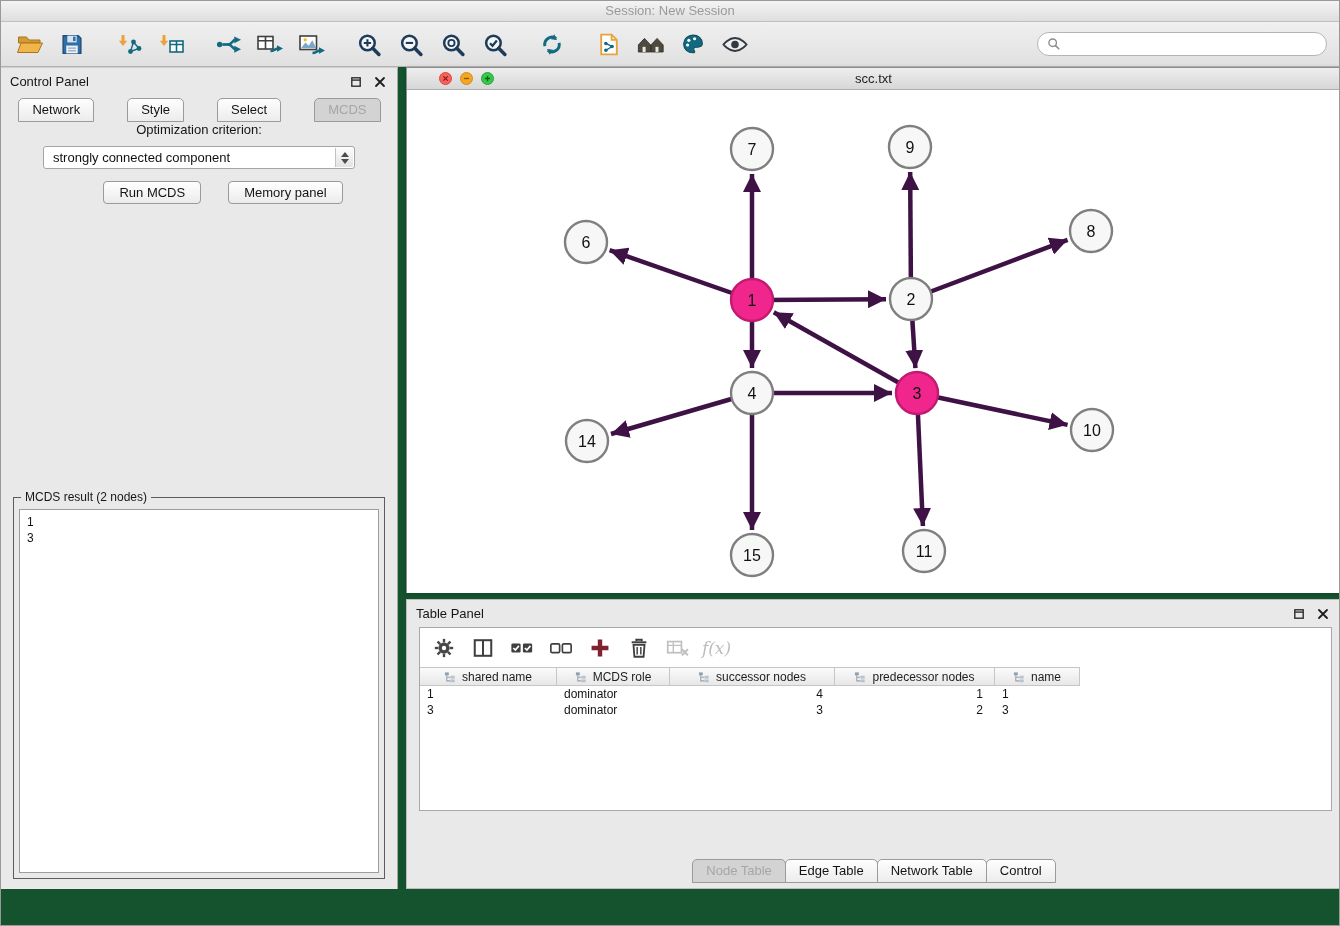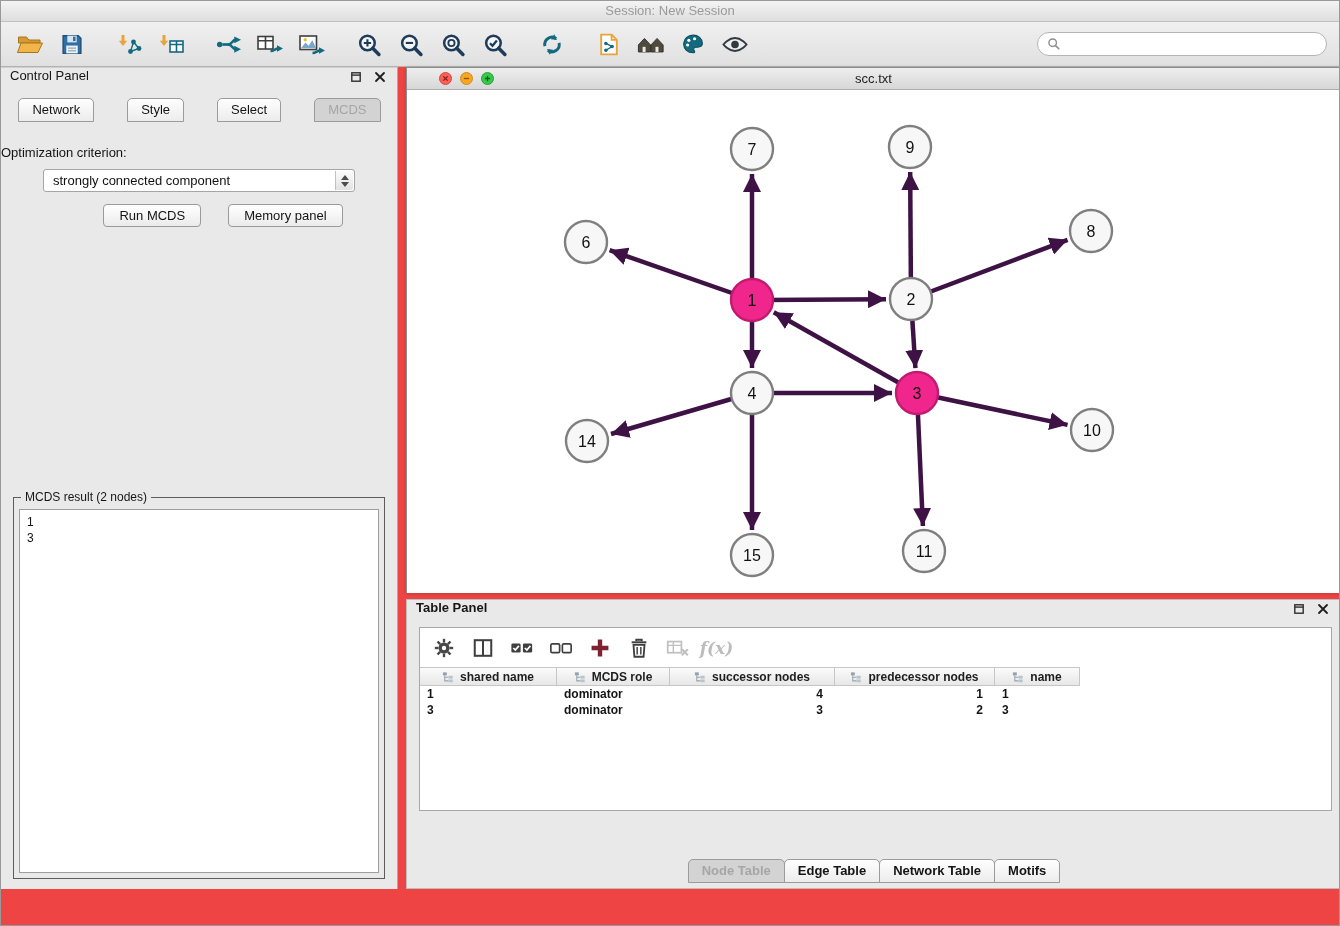--- a/index.html
+++ b/index.html
@@ -1,18 +1,18 @@
 <!DOCTYPE html>
 <html><head>
 <meta charset="utf-8">
 <style>
   * { margin:0; padding:0; box-sizing:border-box; }
   html,body { background:#555; }
   body { font-family:"Liberation Sans", sans-serif; }
-  .app { position:relative; width:1340px; height:926px; background:#ef4444; overflow:hidden; border:1px solid #999; }
+  .app { position:relative; width:1340px; height:926px; background:#14532d; overflow:hidden; border:1px solid #999; }
 
   
   .titlebar { position:absolute; top:0; left:0; right:0; height:21px;
     background:linear-gradient(#f4f4f4,#dedede); border-bottom:1px solid #c0c0c0;
     text-align:center; font-size:13px; line-height:20px; color:#9a9a9a; }
 
   
   .toolbar { position:absolute; top:21px; left:0; right:0; height:45px;
     background:linear-gradient(#f0f0f0,#e0e0e0); border-bottom:1px solid #b2b2b2;
     display:flex; align-items:center; padding-left:8px; }
@@ -20,29 +20,29 @@
   .tb-btn svg { width:28px; height:25px; }
   .tb-sep { width:15px; height:28px; }
   .search-box { margin-left:auto; margin-right:12px; width:290px; height:24px; background:#fff;
     border:1px solid #b5b5b5; border-radius:12px; display:flex; align-items:center; padding:0 9px; gap:5px; }
   .search-box svg { width:14px; height:14px; }
   .search-box input { border:none; outline:none; flex:1; font-size:13px; font-family:"Liberation Sans",sans-serif; background:transparent; }
 
   
   .control-panel { position:absolute; left:0; top:66px; width:397px; height:822px;
     background:#e9e9e9; border-right:1px solid #a8a8a8; border-top:1px solid #cfcfcf; }
-  .panel-header { height:27px; display:flex; padding:0 9px; font-size:13px; color:#161616; }
+  .panel-header { height:27px; display:flex; align-items:center; padding:0 9px; font-size:13px; color:#161616; }
   .panel-header .spacer { flex:1; }
   .panel-icon-btn { width:17px; height:17px; margin-left:7px; display:flex; align-items:center; justify-content:center; }
   .panel-icon-btn svg { width:12px; height:12px; }
   .cp-tabs { display:flex; justify-content:center; margin-top:3px;gap:34px; }
   .tab { font-size:13px; padding:3px 13px 4px; background:linear-gradient(#fefefe,#ececec);
     border:1px solid #9b9b9b; border-radius:5px 5px 0 0; margin-right:-1px; color:#141414; cursor:default; }
   .tab-active { background:#d3d3d3; color:#a6a6a6; }
-  .opt-label { margin-top:23px; font-size:13px; color:#141414; }
+  .opt-label { text-align:center; font-size:13px; color:#141414; }
   .dropdown { margin:9px auto 0; width:312px; height:23px; background:#fff; border:1px solid #a5a5a5;
     border-radius:3px; display:flex; align-items:center; font-size:13px; color:#111; padding-left:9px; position:relative;text-align:right; }
   .dropdown .stepper { position:absolute; right:1px; top:1px; bottom:1px; width:18px;
     background:linear-gradient(#fcfcfc,#e2e2e2); border-left:1px solid #c2c2c2; border-radius:0 2px 2px 0;
     display:flex; flex-direction:column; align-items:center; justify-content:center; }
   .arr-up { width:0; height:0; border-left:4px solid transparent; border-right:4px solid transparent; border-bottom:5px solid #4c4c4c; margin-bottom:2px; }
   .arr-dn { width:0; height:0; border-left:4px solid transparent; border-right:4px solid transparent; border-top:5px solid #4c4c4c; }
   .btn-row { display:flex; justify-content:center; gap:27px; margin-top:12px;padding-left:48px; }
   .push-btn { font-size:13px; height:23px; line-height:21px; padding:0 15px;
     background:linear-gradient(#ffffff,#ebebeb); border:1px solid #9a9a9a; border-radius:4px; color:#141414; }
@@ -59,21 +59,21 @@
   .traffic { display:flex; gap:8px; padding-left:8px; z-index:2; }
   .light { width:13px; height:13px; border-radius:50%; display:flex; align-items:center; justify-content:center; }
   .light svg { width:7px; height:7px; }
   .light.red { background:#f9605a; border:1px solid #d8453c; }
   .light.yellow { background:#f6a722; border:1px solid #cf8b1d; }
   .light.green { background:#35c84b; border:1px solid #27a339; }
   .nw-title { position:absolute; left:0; right:0; text-align:center; font-size:13px; color:#1d1d1d; }
   .nw-canvas { position:absolute; top:23px; left:0; width:933px; height:502px; background:#fff; }
 
   
-  .table-panel { position:absolute; left:405px; top:598px; width:935px; height:290px; background:#e9e9e9; border:1px solid #bcbcbc;font-weight:bold; }
+  .table-panel { position:absolute; left:405px; top:598px; width:935px; height:290px; background:#e9e9e9; border:1px solid #bcbcbc; }
   .tp-body { position:absolute; left:12px; right:8px; top:27px; height:184px; background:#fff; border:1px solid #a8a8a8; overflow:hidden; }
   .tp-toolbar { height:39px; display:flex; align-items:center; padding-left:10px; gap:12px; }
   .ticon { width:27px; height:27px; display:flex; align-items:center; justify-content:center; }
   .ticon svg { width:24px; height:22px; }
   .fx { font-family:"DejaVu Serif", serif; font-style:italic; font-size:17px; color:#bcbcbc; }
   .thead { display:flex; height:19px; border-top:1px solid #c6c6c6; border-bottom:1px solid #c6c6c6; width:max-content; }
   .th { background:linear-gradient(#fbfbfb,#e7e7e7); border-right:1px solid #c6c6c6; font-size:12px;
     display:flex; align-items:center; justify-content:center; gap:6px; color:#1d1d1d; }
   .sort-ic svg { width:12px; height:12px; display:block; }
   .trow { display:flex; height:16px; font-size:12px; color:#141414; align-items:center; }
@@ -507,18 +507,18 @@
             <div class="td" style="width: 165px; text-align: right;">3</div>
             <div class="td" style="width: 160px; text-align: right;">2</div>
             <div class="td" style="width: 85px; text-align: left;">3</div>
           </div>
         </div>
     </div>
     <div class="tp-tabs" id="table-tabs">
         <div class="tab tab-active">Node Table</div>
         <div class="tab">Edge Table</div>
         <div class="tab">Network Table</div>
-        <div class="tab">Motifs</div>
+        <div class="tab">Control</div>
       </div>
   </div>
 
 
 </div>
 
 </body></html>

